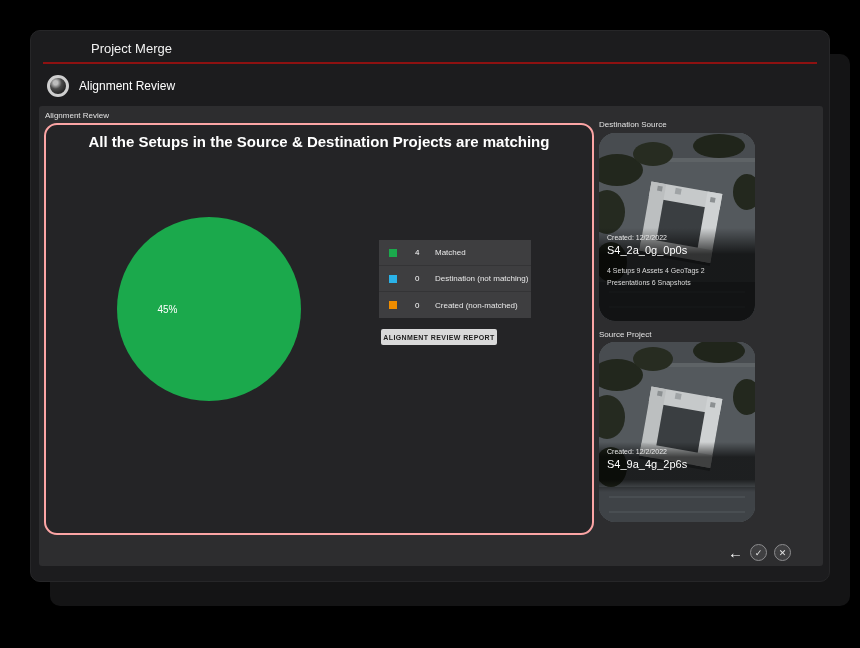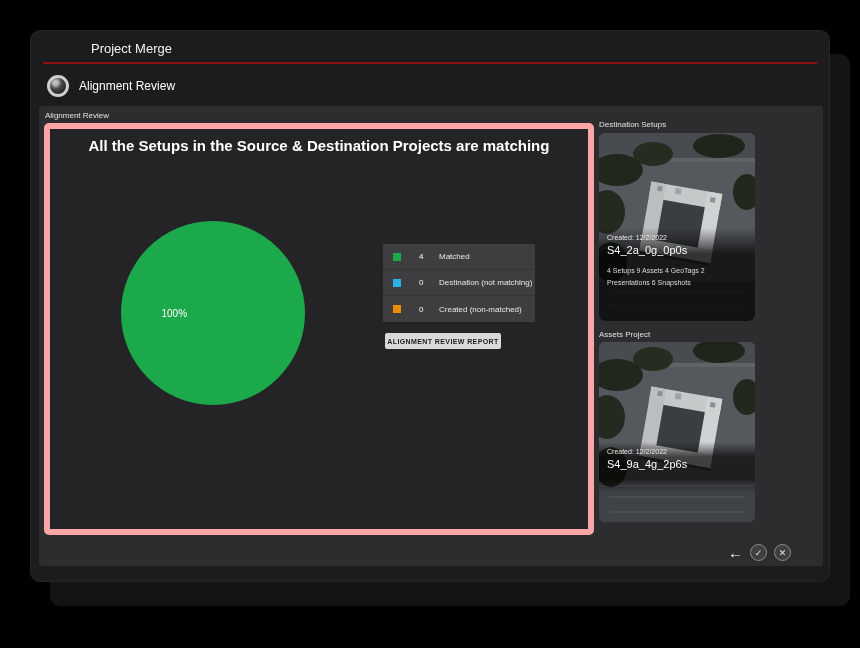--- a/index.html
+++ b/index.html
@@ -29,21 +29,21 @@
 
   .content {
     position:absolute; left:8px; top:75px; width:784px; height:460px;
     background:#2d2d2f; border-radius:3px;
   }
   .panel-label {
     position:absolute; left:6px; top:5px; font-size:8px; color:#e2e2e2;
   }
   .main-panel {
     position:absolute; left:5px; top:17px; width:550px; height:412px;
-    background:#242426; border:6px solid #fca5a5; border-radius:5px;
+    background:#242426; border:2px solid #fca5a5; border-radius:13px;
   }
   .panel-heading {
     position:absolute; left:5%; top:8px; width:90%;
     text-align:center; font-size:15px; font-weight:bold; color:#fff;
   }
   .pie {
     position:absolute; left:71px; top:92px; width:184px; height:184px; border-radius:50%;
   }
   .pie-label {
     position:absolute; left:22%; top:50%; transform:translate(0,-50%);
@@ -64,21 +64,21 @@
     position:absolute; left:335px; top:204px; width:116px; height:16px;
     background:#d9d9d9; border:none; border-radius:2px;
     font-size:7px; font-weight:bold; letter-spacing:0.4px; color:#1d1d1d;
     font-family:"Liberation Sans","DejaVu Sans",sans-serif; cursor:pointer;
   }
 
   .side-label { position:absolute; left:560px; font-size:8px; color:#e2e2e2; }
   .dest-label { top:14px; }
   .src-label  { top:224px; }
   .project-card {
-    position:absolute; left:560px; width:156px; border-radius:6px; overflow:hidden;
+    position:absolute; left:560px; width:156px; border-radius:16px; overflow:hidden;
     background:#3a3e42;
   }
   .dest-card { top:27px;  height:188px; }
   .src-card  { top:236px; height:180px; }
   .project-card svg { position:absolute; inset:0; width:100%; height:100%; }
   .card-overlay { position:absolute; left:0; right:0; padding:6px 8px; }
   .dest-overlay {
     top:95px; bottom:0;
     background:linear-gradient(180deg, rgba(0,0,0,0) 0, rgba(0,0,0,0.72) 28%, rgba(0,0,0,0.72) 100%);
   }
@@ -116,21 +116,21 @@
   </div>
 
   <div class="content">
 
     <div class="panel-label">Alignment Review</div>
 
     <div class="main-panel">
       <div class="panel-heading">All the Setups in the Source &amp; Destination Projects are matching</div>
 
       <div class="pie" style="background: rgb(27, 169, 76);">
-        <span class="pie-label">100%</span>
+        <span class="pie-label">45%</span>
       </div>
 
       <div class="legend">
         <div class="legend-row">
           <span class="legend-swatch" style="background: rgb(27, 169, 76);"></span>
           <span class="legend-count">4</span>
           <span class="legend-label">Matched</span>
         </div>
         <div class="legend-row">
           <span class="legend-swatch" style="background: rgb(42, 178, 232);"></span>
@@ -140,21 +140,21 @@
         <div class="legend-row">
           <span class="legend-swatch" style="background: rgb(239, 141, 0);"></span>
           <span class="legend-count">0</span>
           <span class="legend-label">Created (non-matched)</span>
         </div>
       </div>
 
       <button class="report-button">ALIGNMENT REVIEW REPORT</button>
     </div>
 
-    <div class="side-label dest-label">Destination Setups</div>
+    <div class="side-label dest-label">Destination Source</div>
 
     <div class="project-card dest-card">
       <svg viewBox="0 0 156 190" preserveAspectRatio="xMidYMid slice">
         <rect width="156" height="190" fill="#54595d"></rect>
         <rect x="0" y="0" width="156" height="26" fill="#484c50"></rect>
         <rect x="0" y="26" width="156" height="4" fill="#5e6366"></rect>
         <ellipse cx="18" cy="38" rx="26" ry="16" fill="#22271d"></ellipse>
         <ellipse cx="54" cy="22" rx="20" ry="12" fill="#272c21"></ellipse>
         <ellipse cx="120" cy="14" rx="26" ry="12" fill="#20251b"></ellipse>
         <ellipse cx="8" cy="80" rx="18" ry="22" fill="#252a20"></ellipse>
@@ -173,21 +173,21 @@
           <rect x="70" y="57" width="6" height="6" fill="#9fa3a5"></rect>
         </g>
       </svg>
       <div class="card-overlay dest-overlay">
         <div class="card-created">Created: 12/2/2022</div>
         <div class="card-name">S4_2a_0g_0p0s</div>
         <div class="card-stats">4 Setups 9 Assets 4 GeoTags 2 Presentations 6 Snapshots</div>
       </div>
     </div>
 
-    <div class="side-label src-label">Assets Project</div>
+    <div class="side-label src-label">Source Project</div>
 
     <div class="project-card src-card">
       <svg viewBox="0 0 156 190" preserveAspectRatio="xMidYMid slice">
         <rect width="156" height="190" fill="#54595d"></rect>
         <rect x="0" y="0" width="156" height="26" fill="#484c50"></rect>
         <rect x="0" y="26" width="156" height="4" fill="#5e6366"></rect>
         <ellipse cx="18" cy="38" rx="26" ry="16" fill="#22271d"></ellipse>
         <ellipse cx="54" cy="22" rx="20" ry="12" fill="#272c21"></ellipse>
         <ellipse cx="120" cy="14" rx="26" ry="12" fill="#20251b"></ellipse>
         <ellipse cx="8" cy="80" rx="18" ry="22" fill="#252a20"></ellipse>

